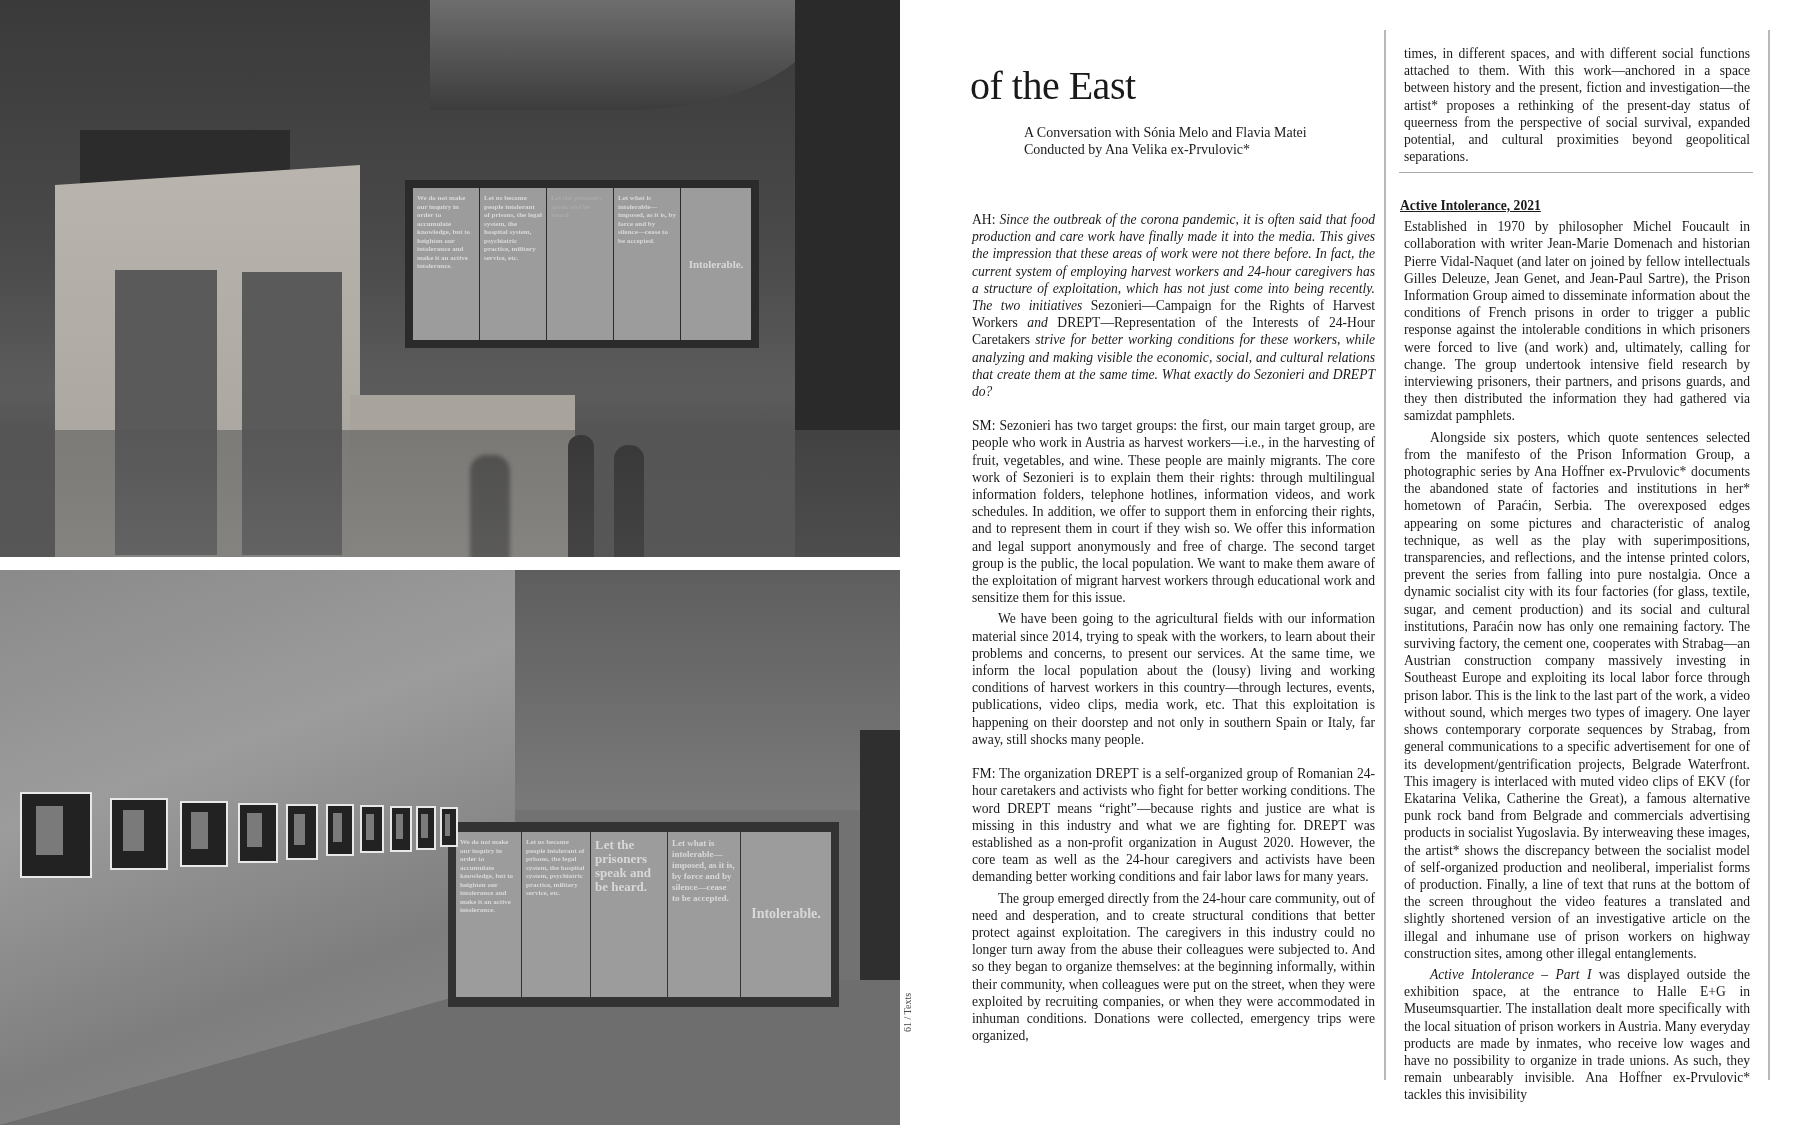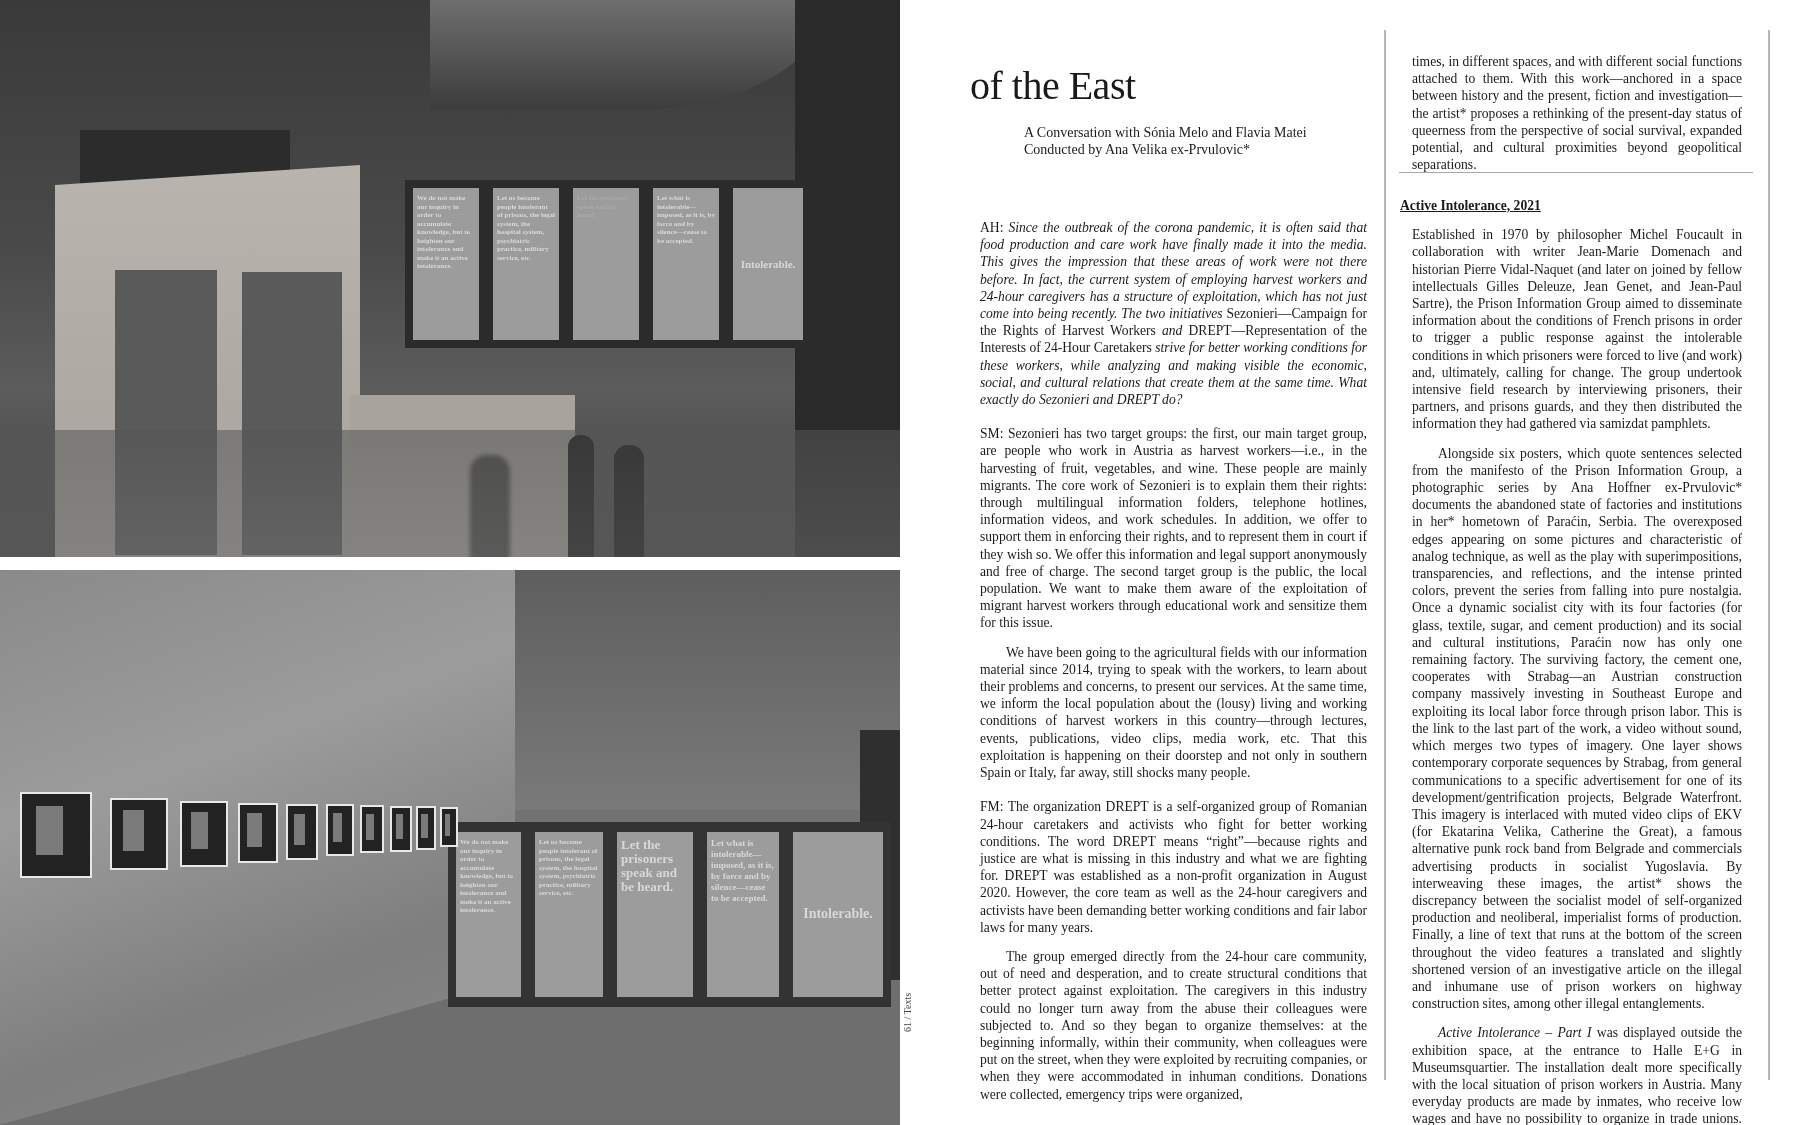--- a/index.html
+++ b/index.html
@@ -2,34 +2,34 @@
 <html><head>
 <meta charset="utf-8">
 <style>
   html, body { margin:0; padding:0; }
   body { width:1800px; height:1125px; background:#ffffff; position:relative; overflow:hidden;
          font-family:"Liberation Serif", serif; color:#1a1a1a; }
   .photo { position:absolute; left:0; width:900px; overflow:hidden; }
   #photo-top { top:0; height:557px; background:linear-gradient(180deg,#3a3a3a 0%,#4a4a4a 45%,#5c5c5c 70%,#3f3f3f 100%); }
   #photo-bottom { top:570px; height:555px; background:#6a6a6a; }
   .abs { position:absolute; }
-  .poster-row { position:absolute; display:flex; gap:14px; background:#2b2b2b; padding:8px; }
+  .poster-row { position:absolute; display:flex; gap:1px; background:#2b2b2b; padding:8px; }
   .poster { background:#9c9c9c; color:#d8d8d8; font-family:"Liberation Serif", serif; font-size:7px; line-height:8.5px; padding:6px 4px; box-sizing:border-box; font-weight:bold; }
   .poster.big { font-size:13px; line-height:14px; }
   .poster.center { display:flex; align-items:center; justify-content:center; font-size:14px; }
   .thumb { position:absolute; background:#222; border:2px solid #e8e8e8; box-sizing:border-box; }
   .thumb::after { content:""; position:absolute; left:20%; top:15%; width:40%; height:60%; background:#7a7a7a; }
 
   .title { position:absolute; left:967px; top:36px; font-size:40px; line-height:33px; letter-spacing:-0.5px; font-weight:normal; margin:0; }
   .subtitle { position:absolute; left:1024px; top:124px; font-size:14px; line-height:17px; }
   .col { position:absolute; font-size:13.6px; line-height:17.2px; text-align:justify; hyphens:auto; }
   #col-mid { left:968px; top:207px; width:411px; }
   #col-right-top { left:1400px; top:41px; width:354px; }
   #col-right { left:1400px; top:197px; width:354px; }
-  .col p { margin:12px; }
+  .col p { margin:4px; }
   .col p.indent { text-indent:26px; }
   .col p.gap { margin-top:17px; }
   .col .it { font-style:italic; }
   .heading { font-weight:bold; font-size:13.6px; line-height:17.2px;text-decoration:underline; }
   .vline { position:absolute; width:2px; background:#b8b8b8; top:30px; height:1050px; }
   .hline { position:absolute; left:1399px; top:172px; width:354px; height:1px; background:#a8a8a8; }
   .folio { position:absolute; left:902px; top:1032px; width:70px; font-size:10px; color:#444;
            transform:rotate(-90deg); transform-origin:left top; white-space:nowrap; }
 </style>
 </head>

